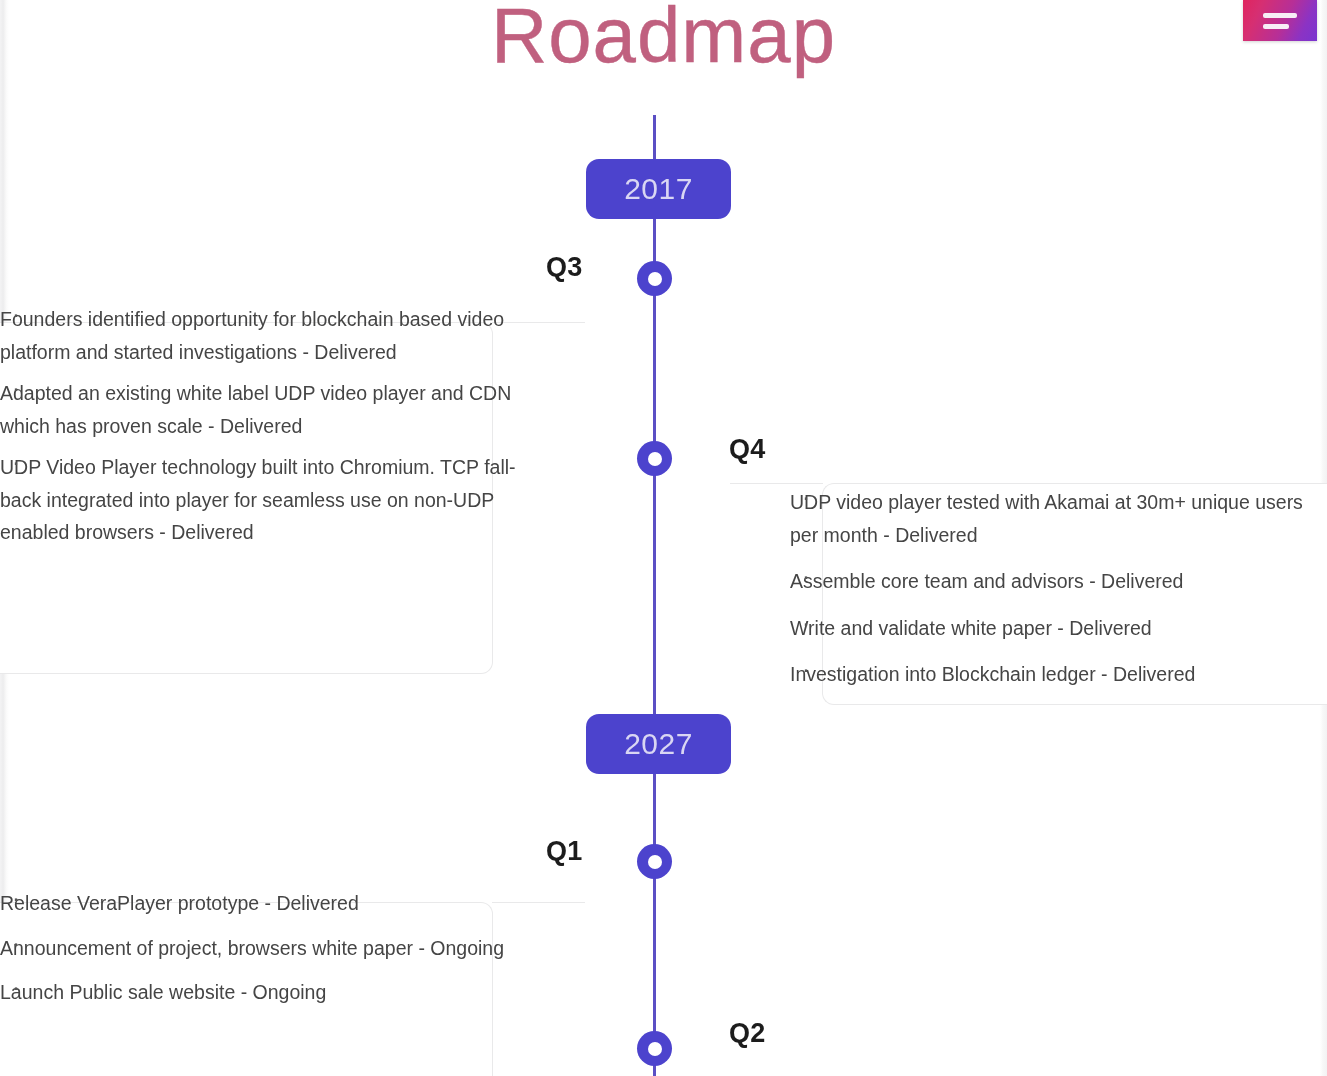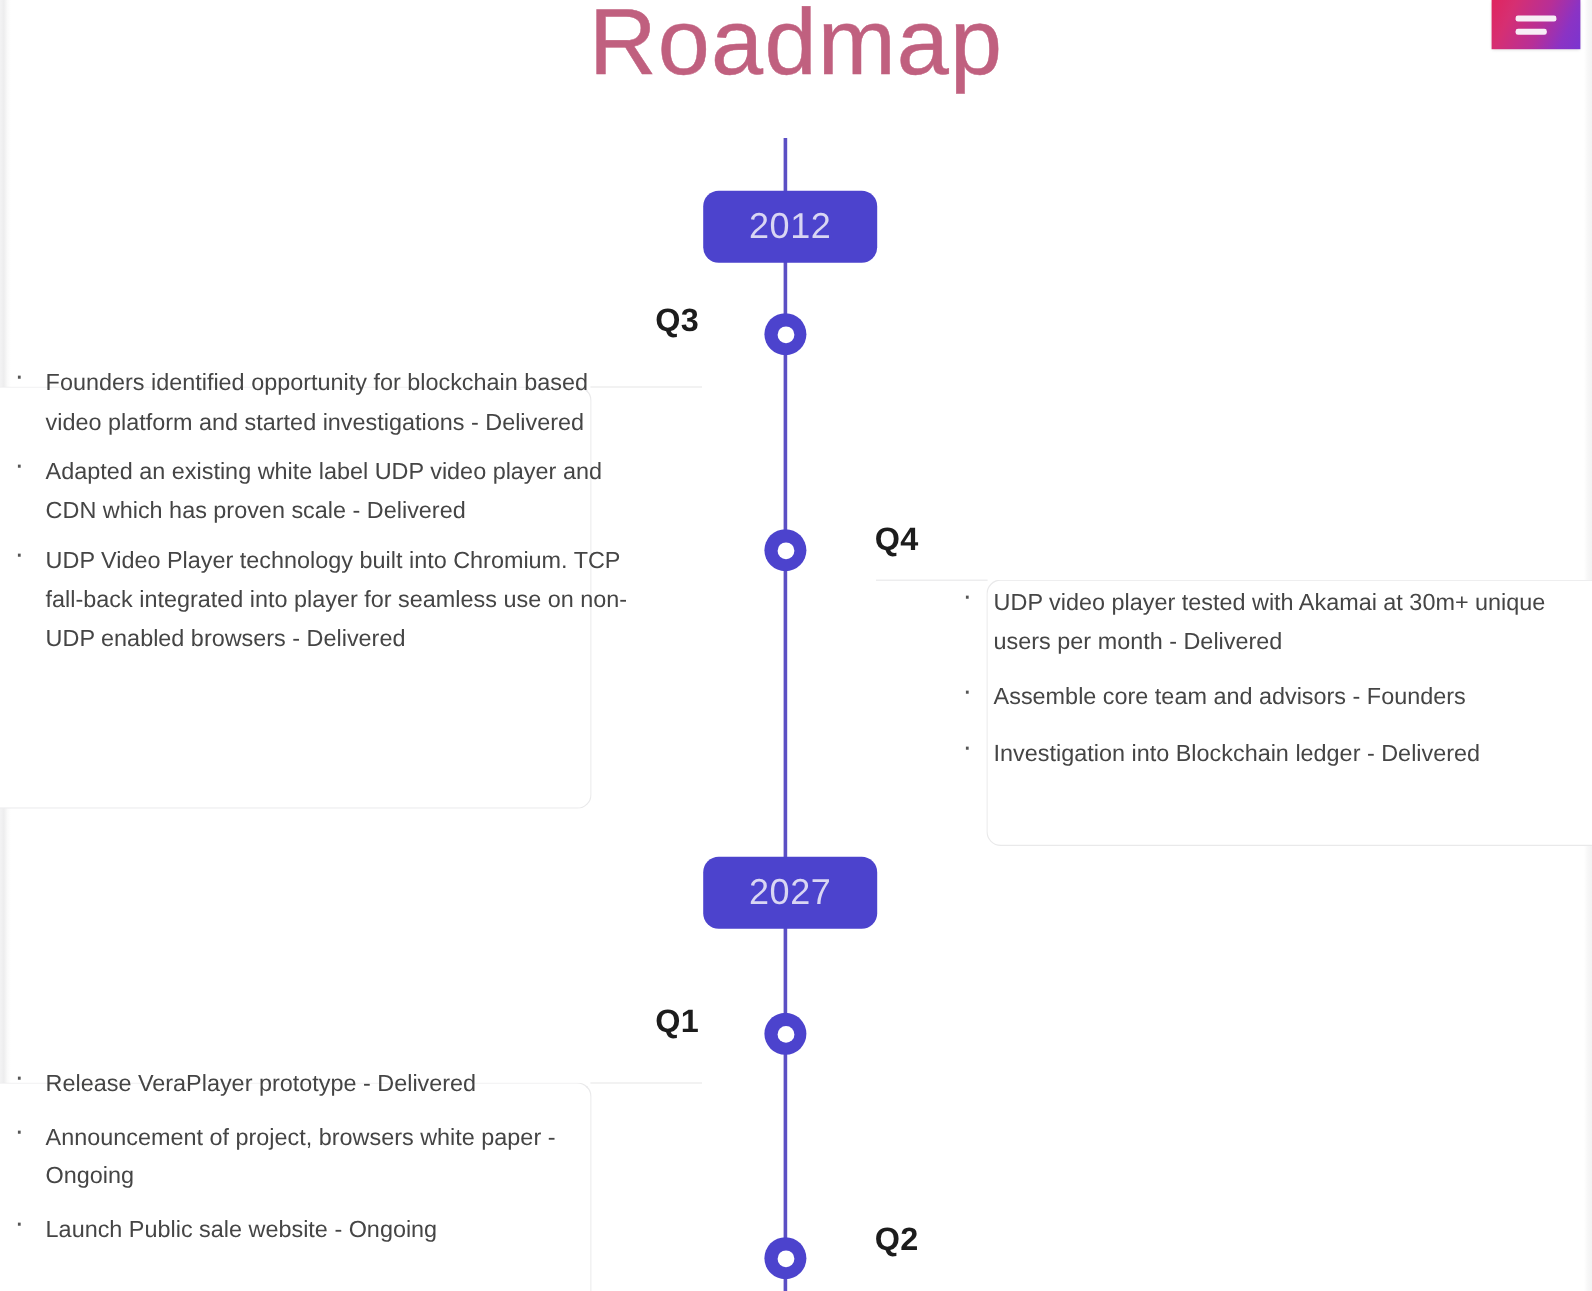--- a/index.html
+++ b/index.html
@@ -162,21 +162,20 @@
   .conn-q4 { left: 730px; top: 483px; width: 93px; }
   .conn-q1 { left: 492px; top: 902px; width: 93px; }
 
   
   .bullets {
     position: absolute;
     list-style: none;
   }
   .bullets li {
     position: relative;
-    padding-left: 38px;
     font-size: 19.5px;
     line-height: 32.5px;
     color: #454545;
     margin-bottom: 9px;
     font-weight: 400;
   }
   .bullets li::before {
     content: "\00b7";
     position: absolute;
     left: 12px;
@@ -204,21 +203,21 @@
   <div class="page-title">Roadmap</div>
 
   <div class="menu-button">
     <span class="bar"></span>
     <span class="bar short"></span>
   </div>
 
   <div class="spine"></div>
 
   <div class="year-badge year-2017">
-    <span>2012</span>
+    <span>2017</span>
   </div>
   <div class="year-badge year-2018">
     <span>2027</span>
   </div>
 
   <div class="node node-q3"></div>
   <div class="node node-q4"></div>
   <div class="node node-q1"></div>
   <div class="node node-q2"></div>
 
@@ -237,21 +236,22 @@
   <div class="connector conn-q1"></div>
 
   <ul class="bullets list-q3">
     <li>Founders identified opportunity for blockchain based video platform and started investigations - Delivered</li>
     <li>Adapted an existing white label UDP video player and CDN which has proven scale - Delivered</li>
     <li>UDP Video Player technology built into Chromium. TCP fall-back integrated into player for seamless use on non-UDP enabled browsers - Delivered</li>
   </ul>
 
   <ul class="bullets list-q4">
     <li>UDP video player tested with Akamai at 30m+ unique users per month - Delivered</li>
-    <li>Assemble core team and advisors - Founders</li>
+    <li>Assemble core team and advisors - Delivered</li>
+    <li>Write and validate white paper - Delivered</li>
     <li>Investigation into Blockchain ledger - Delivered</li>
   </ul>
 
   <ul class="bullets list-q1">
     <li>Release VeraPlayer prototype - Delivered</li>
     <li>Announcement of project, browsers white paper - Ongoing</li>
     <li>Launch Public sale website - Ongoing</li>
   </ul>
 
 </div>

